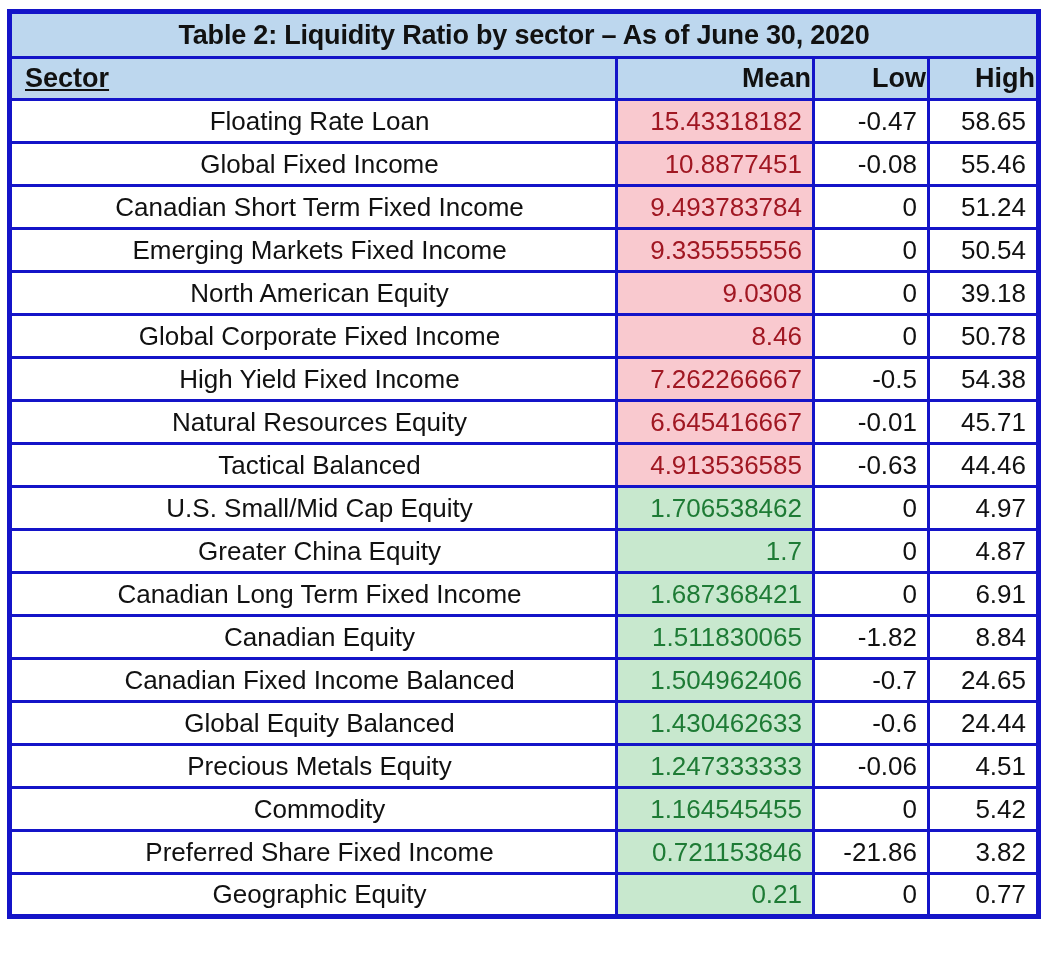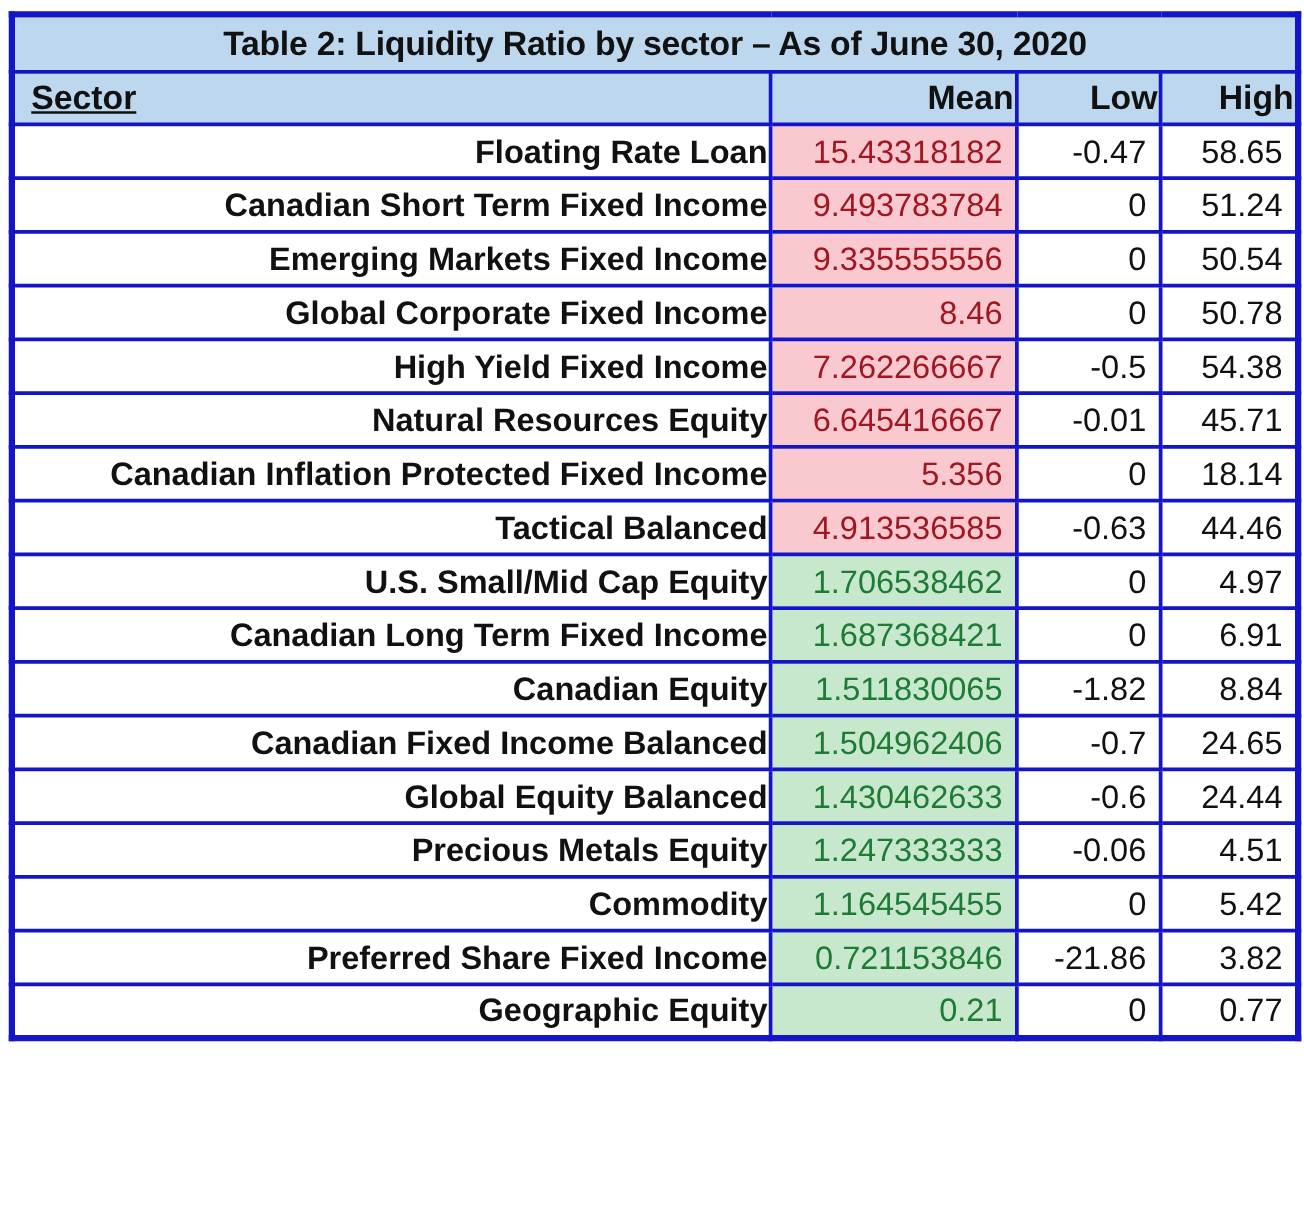--- a/index.html
+++ b/index.html
@@ -50,21 +50,21 @@
     font-weight: bold;
     height: 42px;
   }
   th.sector { text-align: left; padding-left: 13px; text-decoration: underline; }
   th.num    { text-align: right; }
   tbody td {
     font-size: 26px;
     height: 43px;
     background: #ffffff;
   }
-  td.sector { text-align: right; padding-left: 13px; font-weight: bold; }
+  td.sector { text-align: center; padding-left: 13px; }
   td.num    { text-align: right; padding-right: 10px; margin-left: 25px; }
   td.mean.red   { background: var(--red_bg);   color: var(--red_text); }
   td.mean.green { background: var(--green_bg); color: var(--green_text); }
 </style>
 </head>
 <body>
 
 <div class="wrap">
   <table class="liquidity">
     <colgroup>
@@ -85,66 +85,78 @@
       </tr>
     </thead>
     <tbody>
         <tr>
     <td class="sector">Floating Rate Loan</td>
     <td class="num mean red">15.43318182</td>
     <td class="num">-0.47</td>
     <td class="num">58.65</td>
   </tr>
         <tr>
+    <td class="sector">Global Fixed Income</td>
+    <td class="num mean red">10.8877451</td>
+    <td class="num">-0.08</td>
+    <td class="num">55.46</td>
+  </tr>
+        <tr>
     <td class="sector">Canadian Short Term Fixed Income</td>
     <td class="num mean red">9.493783784</td>
     <td class="num">0</td>
     <td class="num">51.24</td>
   </tr>
         <tr>
     <td class="sector">Emerging Markets Fixed Income</td>
     <td class="num mean red">9.335555556</td>
     <td class="num">0</td>
     <td class="num">50.54</td>
+  </tr>
+        <tr>
+    <td class="sector">North American Equity</td>
+    <td class="num mean red">9.0308</td>
+    <td class="num">0</td>
+    <td class="num">39.18</td>
   </tr>
         <tr>
     <td class="sector">Global Corporate Fixed Income</td>
     <td class="num mean red">8.46</td>
     <td class="num">0</td>
     <td class="num">50.78</td>
   </tr>
         <tr>
     <td class="sector">High Yield Fixed Income</td>
     <td class="num mean red">7.262266667</td>
     <td class="num">-0.5</td>
     <td class="num">54.38</td>
   </tr>
         <tr>
     <td class="sector">Natural Resources Equity</td>
     <td class="num mean red">6.645416667</td>
     <td class="num">-0.01</td>
     <td class="num">45.71</td>
   </tr>
         <tr>
-    <td class="sector">Canadian Inflation Protected Fixed Income</td>
-    <td class="num mean red">5.356</td>
-    <td class="num">0</td>
-    <td class="num">18.14</td>
-  </tr>
-        <tr>
     <td class="sector">Tactical Balanced</td>
     <td class="num mean red">4.913536585</td>
     <td class="num">-0.63</td>
     <td class="num">44.46</td>
   </tr>
         <tr>
     <td class="sector">U.S. Small/Mid Cap Equity</td>
     <td class="num mean green">1.706538462</td>
     <td class="num">0</td>
     <td class="num">4.97</td>
+  </tr>
+        <tr>
+    <td class="sector">Greater China Equity</td>
+    <td class="num mean green">1.7</td>
+    <td class="num">0</td>
+    <td class="num">4.87</td>
   </tr>
         <tr>
     <td class="sector">Canadian Long Term Fixed Income</td>
     <td class="num mean green">1.687368421</td>
     <td class="num">0</td>
     <td class="num">6.91</td>
   </tr>
         <tr>
     <td class="sector">Canadian Equity</td>
     <td class="num mean green">1.511830065</td>

